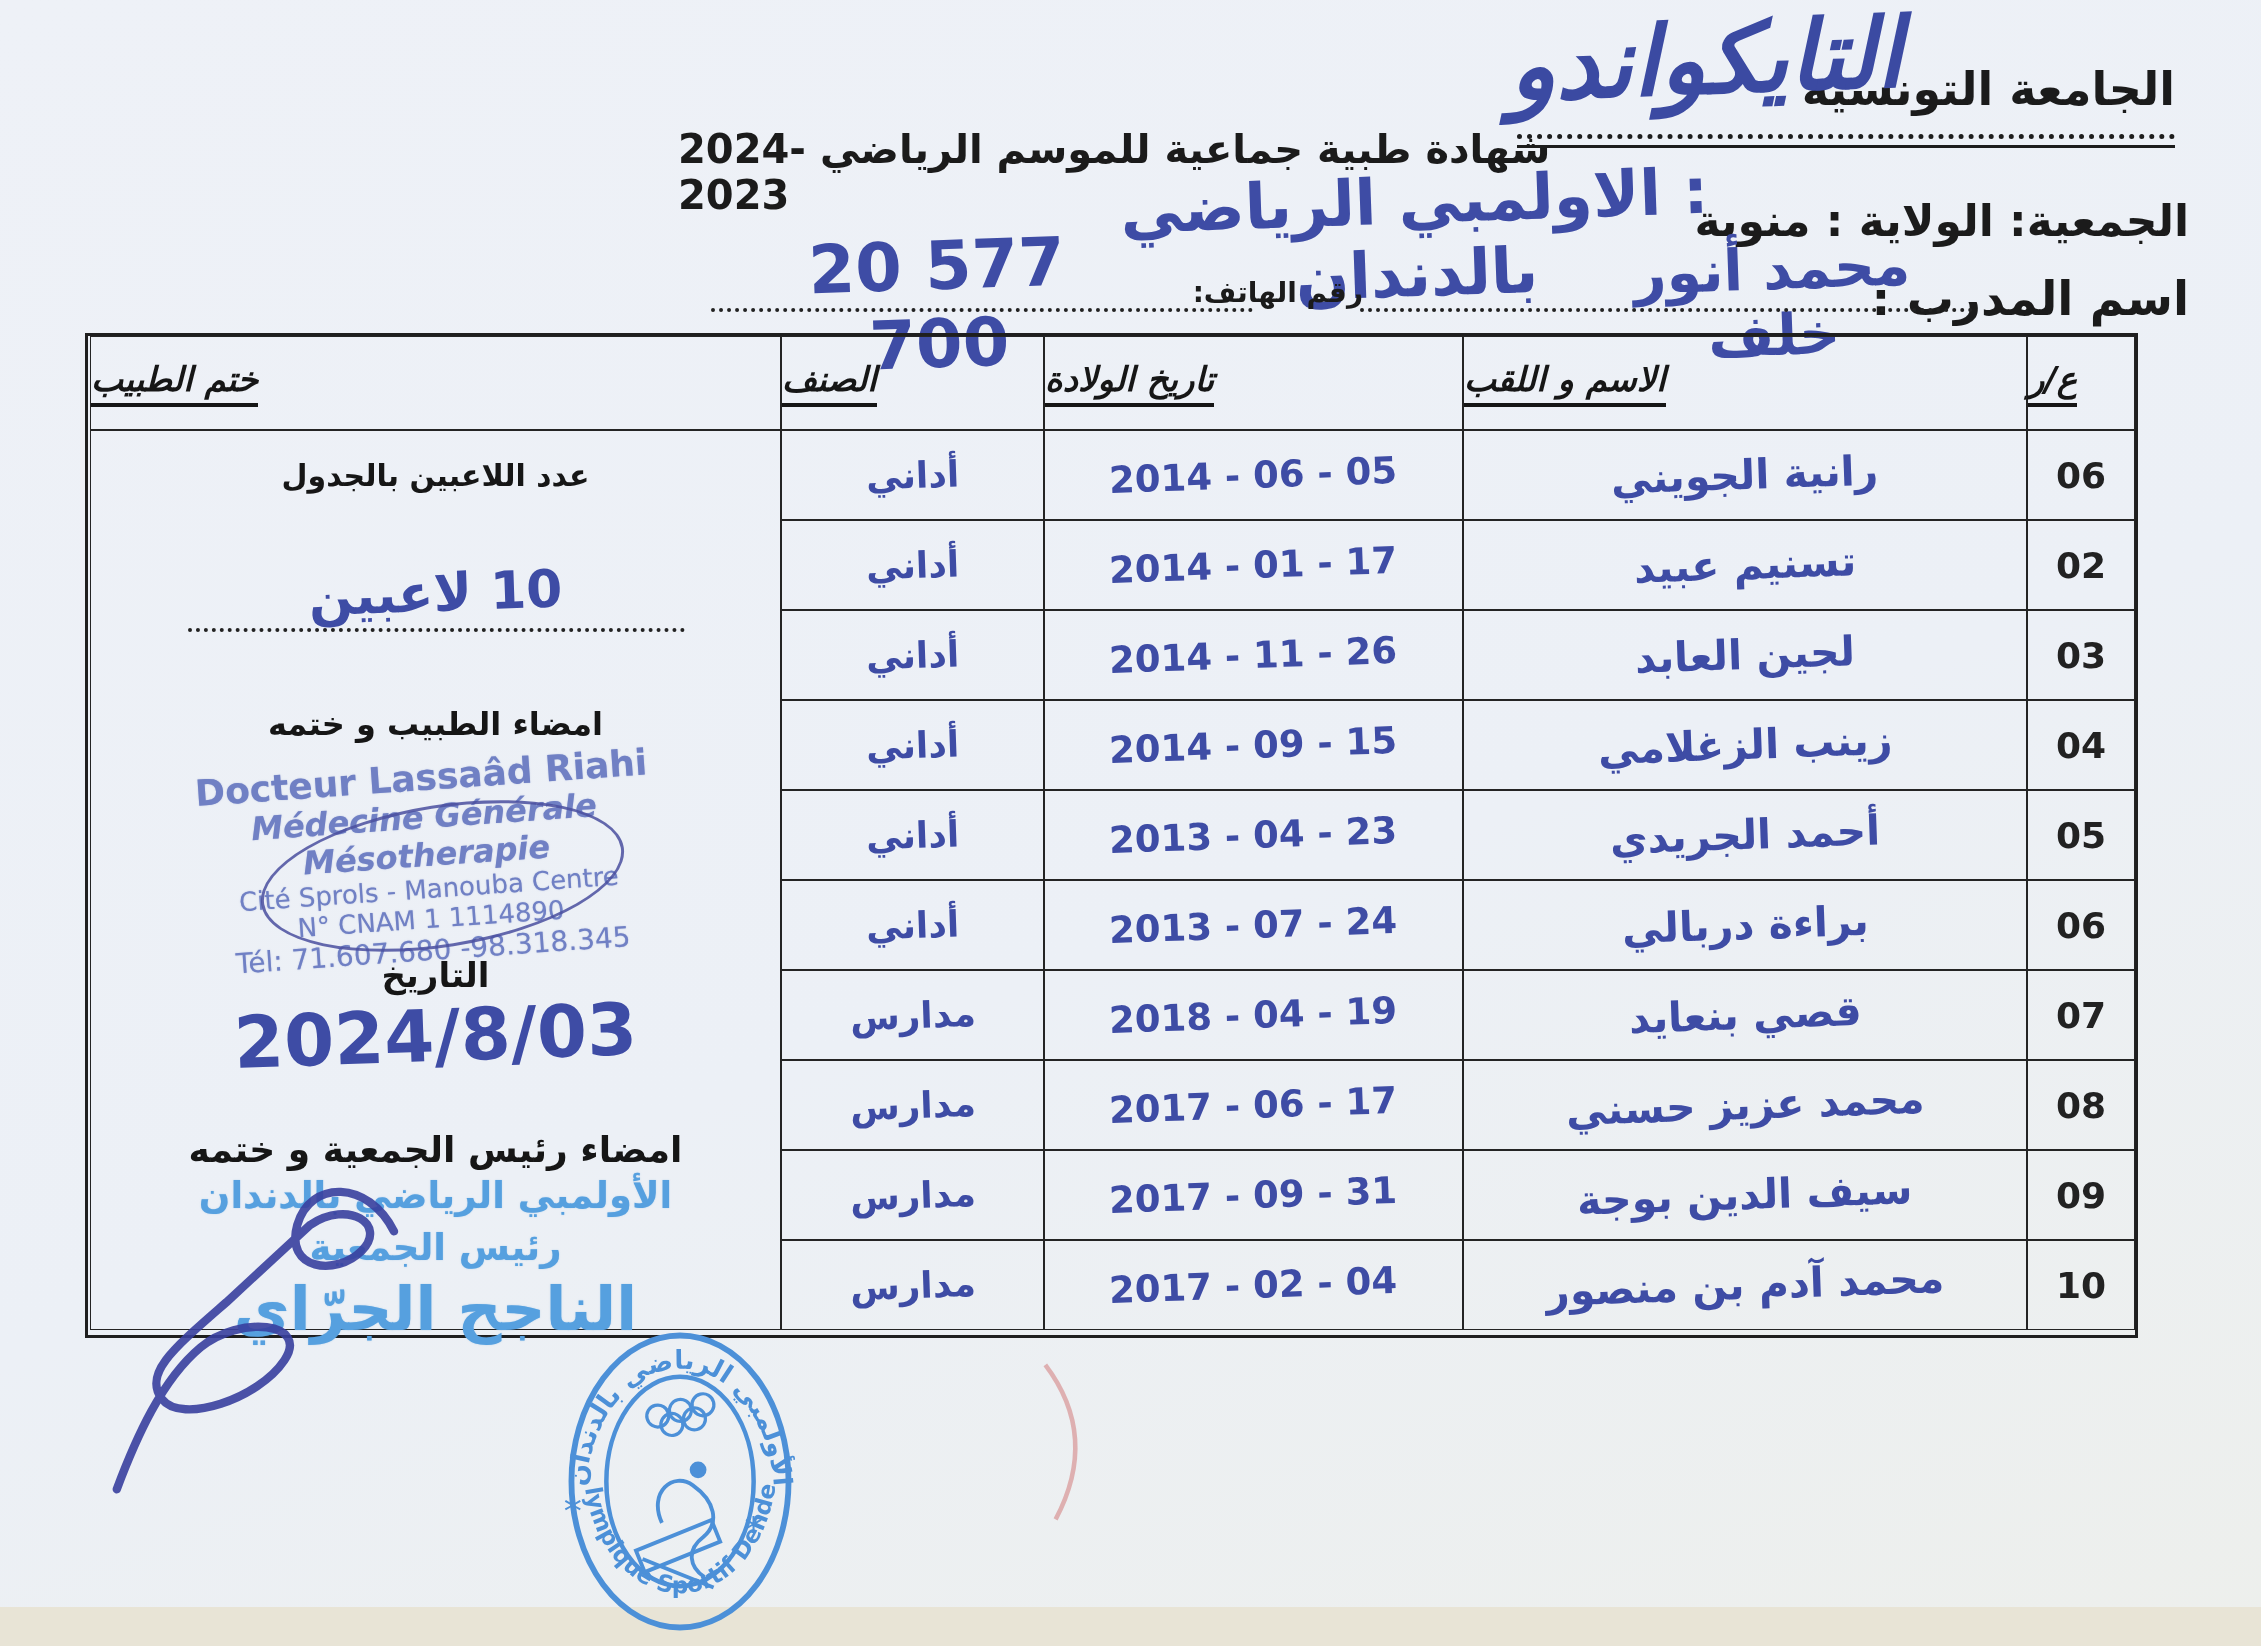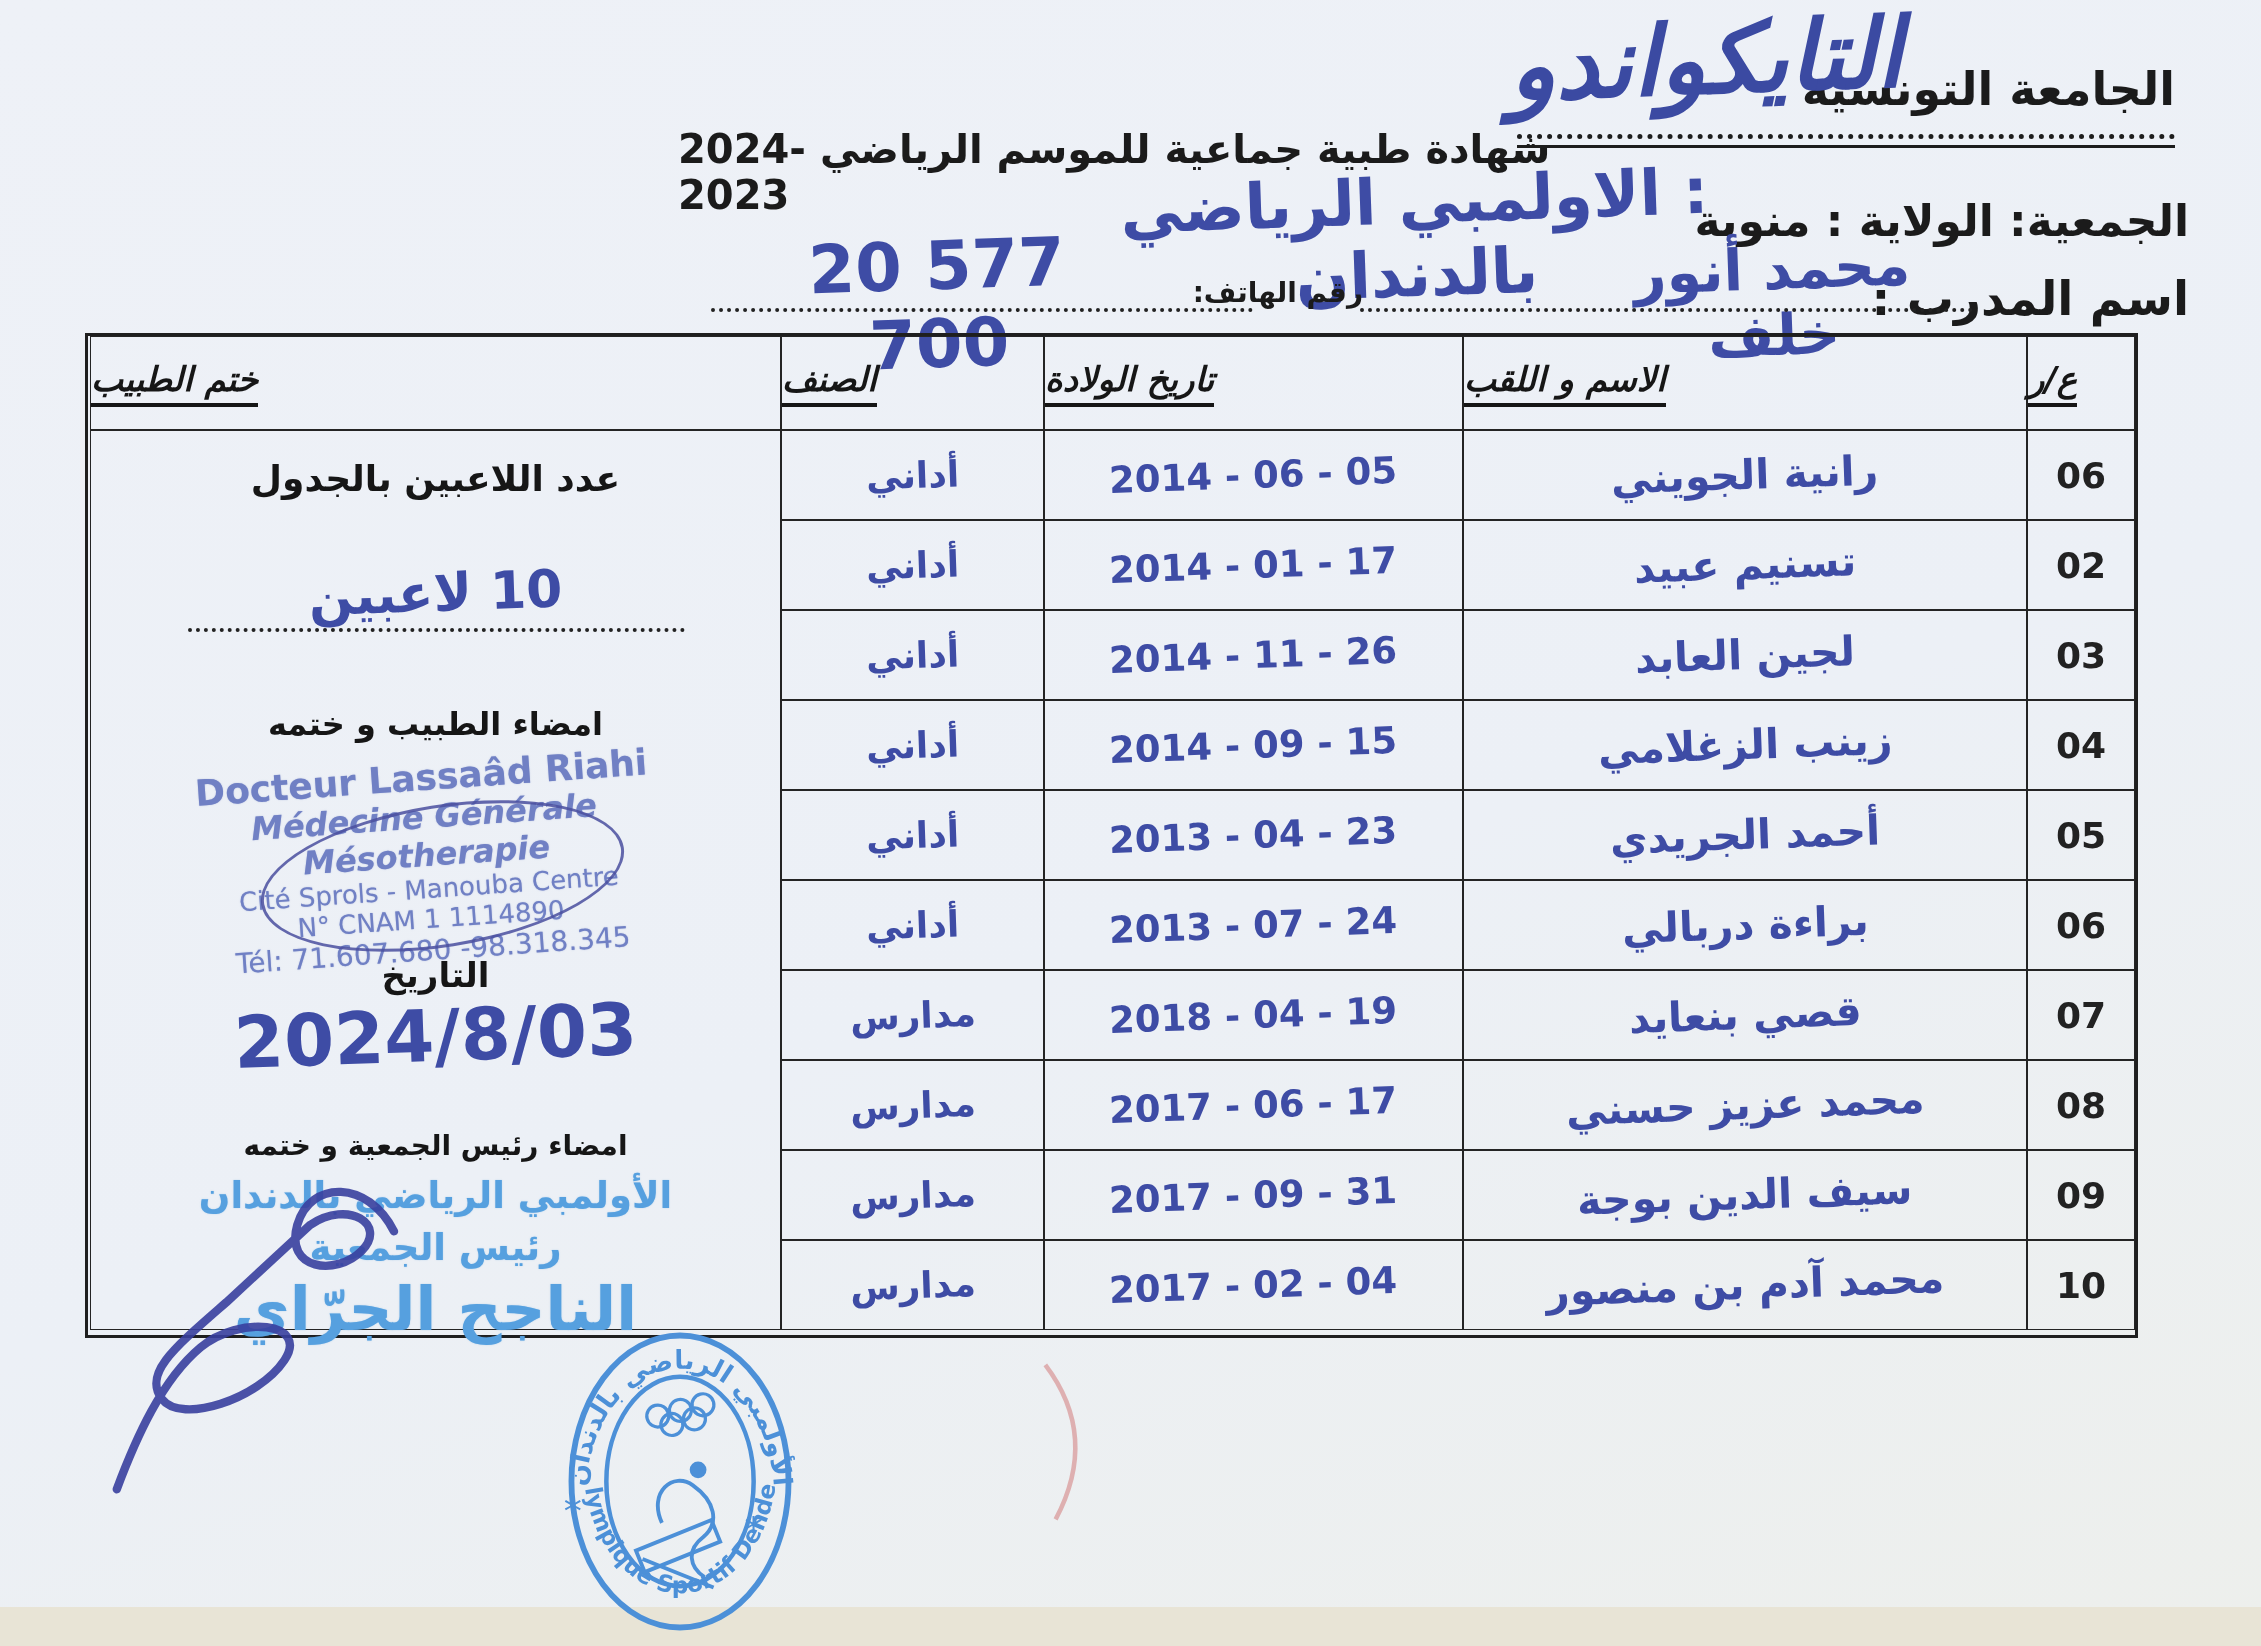--- a/index.html
+++ b/index.html
@@ -96,40 +96,40 @@
         <span>تاريخ الولادة</span>
       </div>
     <div class="cell hcell">
         <span>الصنف</span>
       </div>
     <div class="cell hcell">
         <span>ختم الطبيب</span>
       </div>
 
     <div class="doctor-cell">
-      <div class="dc-label" style="top:27px;font-size:36px;">عدد اللاعبين بالجدول</div>
+      <div class="dc-label" style="top:27px;font-size:30px;">عدد اللاعبين بالجدول</div>
       <div class="abs hand" style="top:132px;width:100%;text-align:center;font-size:52px;">10 لاعبين</div>
       <div class="abs dots" style="top:197px;left:97px;width:497px;"></div>
 
       <div class="dc-label" style="top:274px;font-size:32px;">امضاء الطبيب و ختمه</div>
 
       <div class="doc-stamp">
         <div class="ds1">Docteur Lassaâd Riahi</div>
         <div class="ds2">Médecine Générale</div>
         <div class="ds3">Mésotherapie</div>
         <div class="ds4">Cité Sprols - Manouba Centre</div>
         <div class="ds5 ltr">N° CNAM 1 1114890</div>
         <div class="ds6 ltr">Tél: 71.607.680 -98.318.345</div>
       </div>
       <div class="sig-oval"></div>
 
       <div class="dc-label" style="top:524px;font-size:34px;">التاريخ</div>
       <div class="date-hand hand ltr">2024/8/03</div>
 
-      <div class="dc-label" style="top:698px;font-size:28px;">امضاء رئيس الجمعية و ختمه</div>
+      <div class="dc-label" style="top:698px;font-size:36px;">امضاء رئيس الجمعية و ختمه</div>
 
       <div class="pres-stamp ps1">الأولمبي الرياضي بالدندان</div>
       <div class="pres-stamp ps2">رئيس الجمعية</div>
       <div class="pres-stamp ps3">الناجح الجرّاي</div>
 
       <svg style="left:0px;top:723px;" width="361" height="361" viewBox="0 0 560 560">
         <path d="M 470 120 C 430 40 340 40 320 110 C 300 180 380 190 420 150 C 460 110 400 70 340 110 L 210 230 C 130 300 80 340 110 380 C 140 420 260 380 300 320 C 340 260 230 250 170 300 C 110 350 70 440 40 520" fill="none" stroke="#383f9f" stroke-width="13" stroke-linecap="round" opacity="0.9"></path>
       </svg>
     </div>
 

